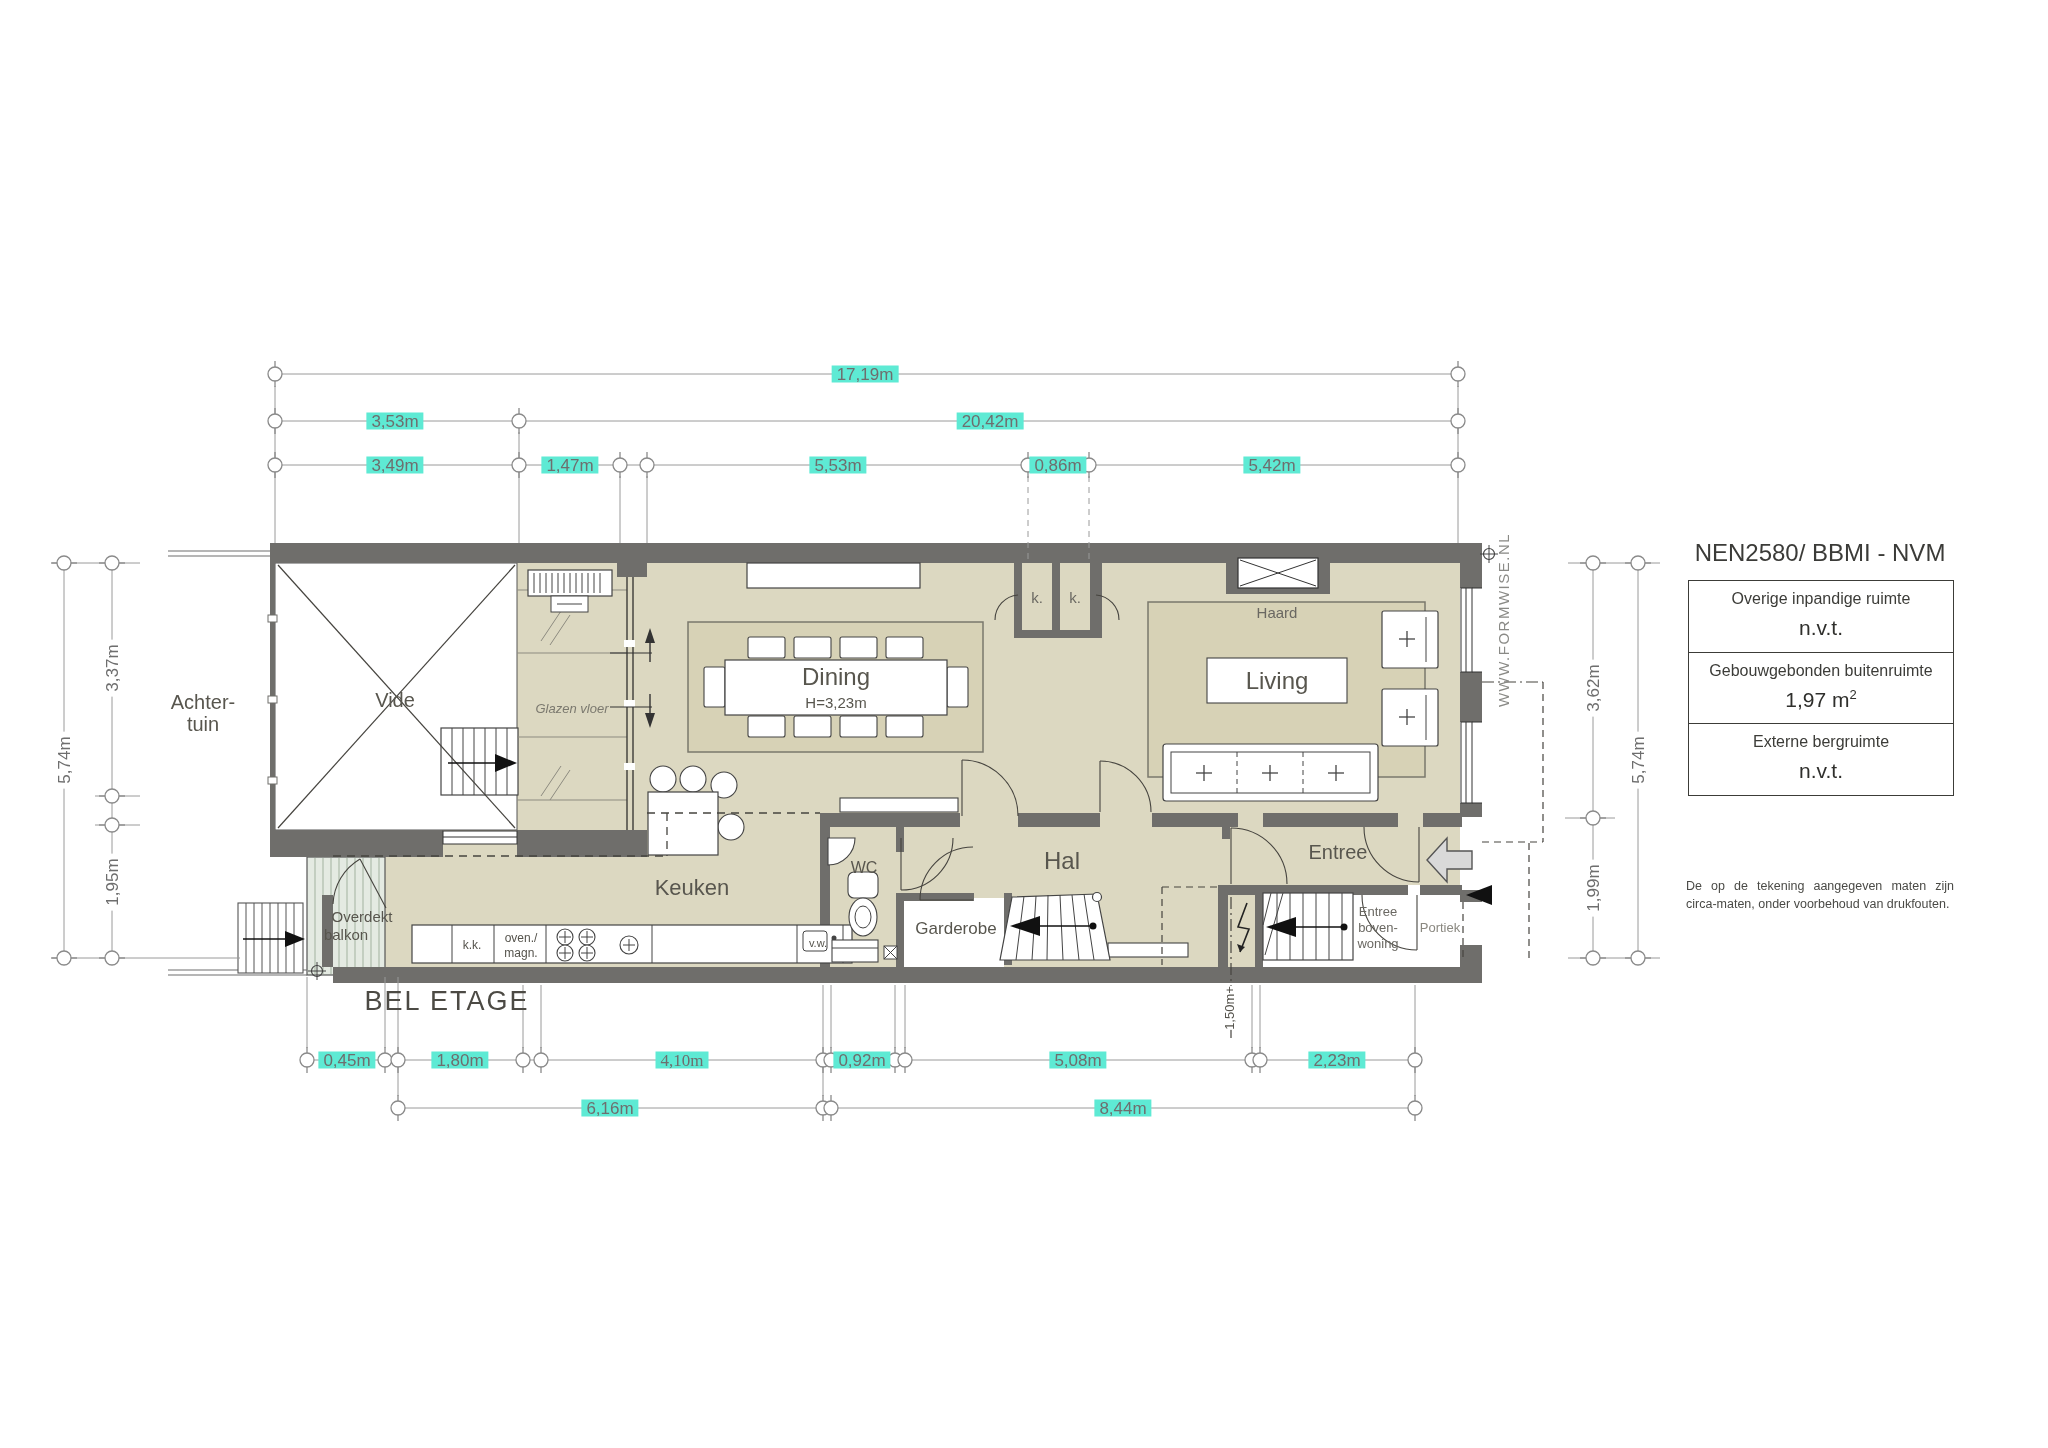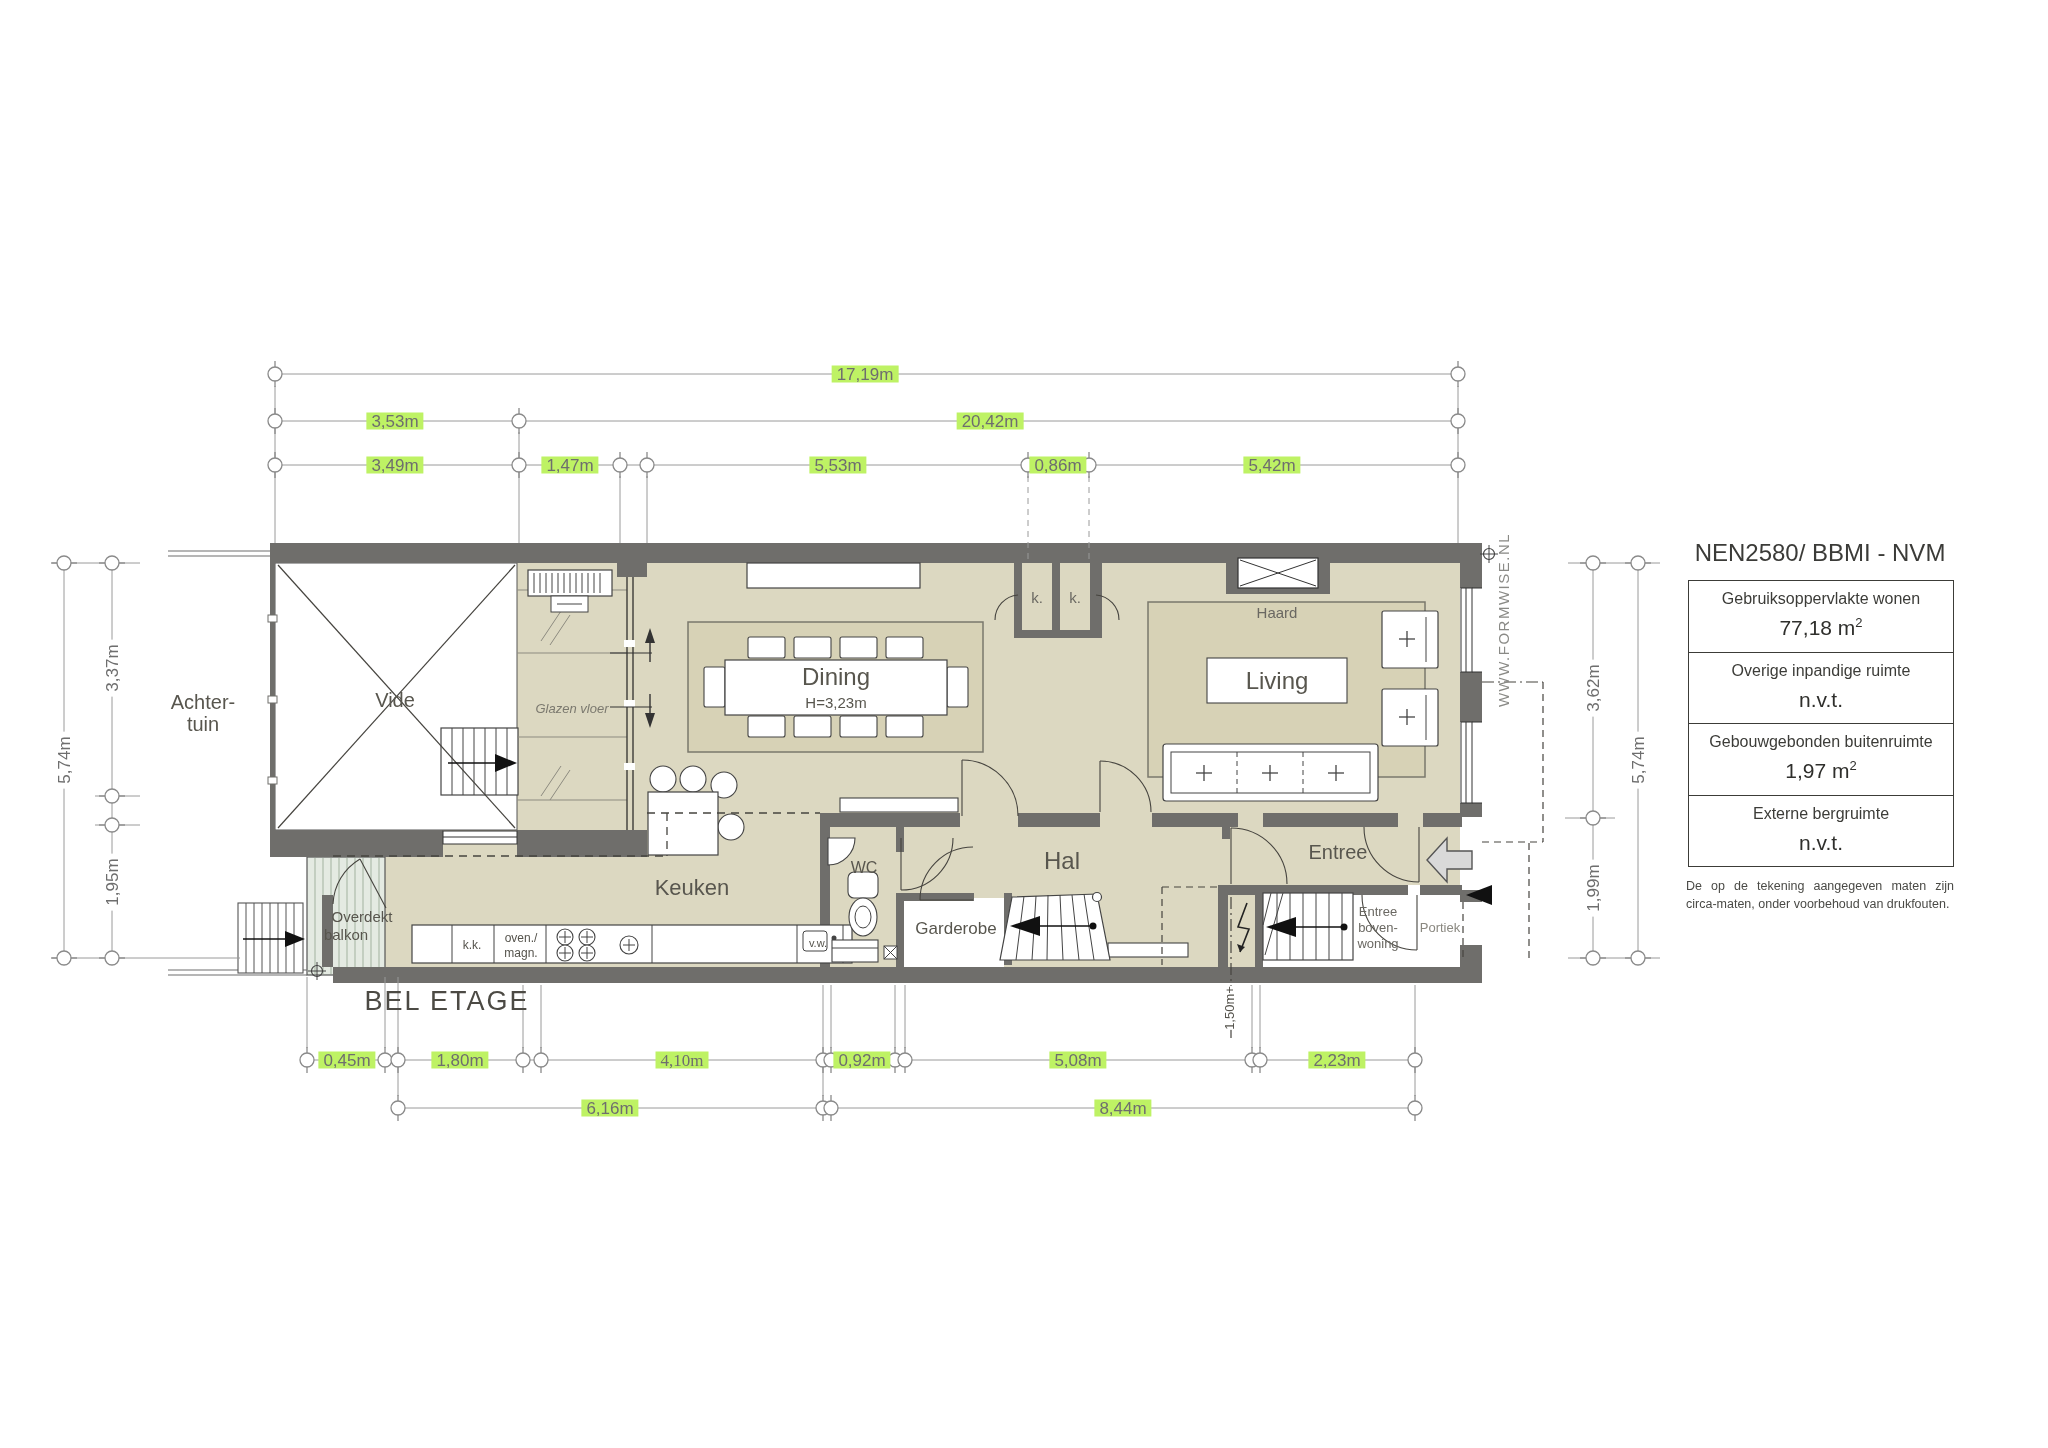--- a/index.html
+++ b/index.html
@@ -7,21 +7,21 @@
           font-family:"Liberation Sans","DejaVu Sans",sans-serif;}
   #plansvg{position:absolute;left:0;top:0;}
   .lbl{position:absolute;transform:translate(-50%,-50%);white-space:nowrap;
        color:#58564e;font-size:20px;line-height:1;}
   .lbl.big{font-size:24px;}
   .lbl.med{font-size:17px;}
   .lbl.sm{font-size:13px;color:#6a6862;}
   .lbl.tiny{font-size:12px;color:#55534c;}
   .lbl.gray{color:#8a8880;}
   .lbl.ital{font-style:italic;font-size:13px;color:#7b796f;}
-  .dim{position:absolute;transform:translate(-50%,-50%);background:#bef264;padding:0 5px;
+  .dim{position:absolute;transform:translate(-50%,-50%);background:#5eead4;padding:0 5px;
        font-size:17px;color:#6e6e6e;white-space:nowrap;line-height:1;text-align:center;}
   .vdim{position:absolute;transform:translate(-50%,-50%) rotate(-90deg);background:#fff;
        padding:0 5px;font-size:17px;color:#6e6e6e;white-space:nowrap;line-height:1;}
   .vlbl{position:absolute;transform:translate(-50%,-50%) rotate(-90deg);white-space:nowrap;line-height:1;}
   #watermark{font-size:15px;letter-spacing:1.5px;color:#8a8a86;}
   #stairheight{font-size:13px;color:#55534c;background:#fff;}
   #beletage{position:absolute;transform:translate(-50%,-50%);font-size:27px;letter-spacing:2px;color:#4c4a44;}
   #nentitle{position:absolute;transform:translate(-50%,-50%);font-size:24px;color:#3b3b38;white-space:nowrap;}
   #legend{position:absolute;left:1688px;top:580px;width:264px;border:1.5px solid #3c3c38;background:#fff;}
   .legrow{height:70.5px;border-bottom:1.5px solid #3c3c38;text-align:center;}
@@ -541,24 +541,20 @@
   <div class="vdim" style="left:64px;top:760px;">5,74m</div>
   <div class="vdim" style="left:112px;top:668px;">3,37m</div>
   <div class="vdim" style="left:112px;top:882px;">1,95m</div>
   <div class="vdim" style="left:1593px;top:688px;">3,62m</div>
   <div class="vdim" style="left:1638px;top:760px;">5,74m</div>
   <div class="vdim" style="left:1593px;top:888px;">1,99m</div>
 
   <div id="nentitle" style="left:1820px;top:553px;">NEN2580/ BBMI - NVM</div>
   <div id="legend">
     <div class="legrow">
-      <div class="leglabel">Gebruiksoppervlakte wonen</div>
-      <div class="legvalue"><span>77,18 m</span><sup>2</sup></div>
-    </div>
-    <div class="legrow">
       <div class="leglabel">Overige inpandige ruimte</div>
       <div class="legvalue"><span>n.v.t.</span><sup></sup></div>
     </div>
     <div class="legrow">
       <div class="leglabel">Gebouwgebonden buitenruimte</div>
       <div class="legvalue"><span>1,97 m</span><sup>2</sup></div>
     </div>
     <div class="legrow">
       <div class="leglabel">Externe bergruimte</div>
       <div class="legvalue"><span>n.v.t.</span><sup></sup></div>

